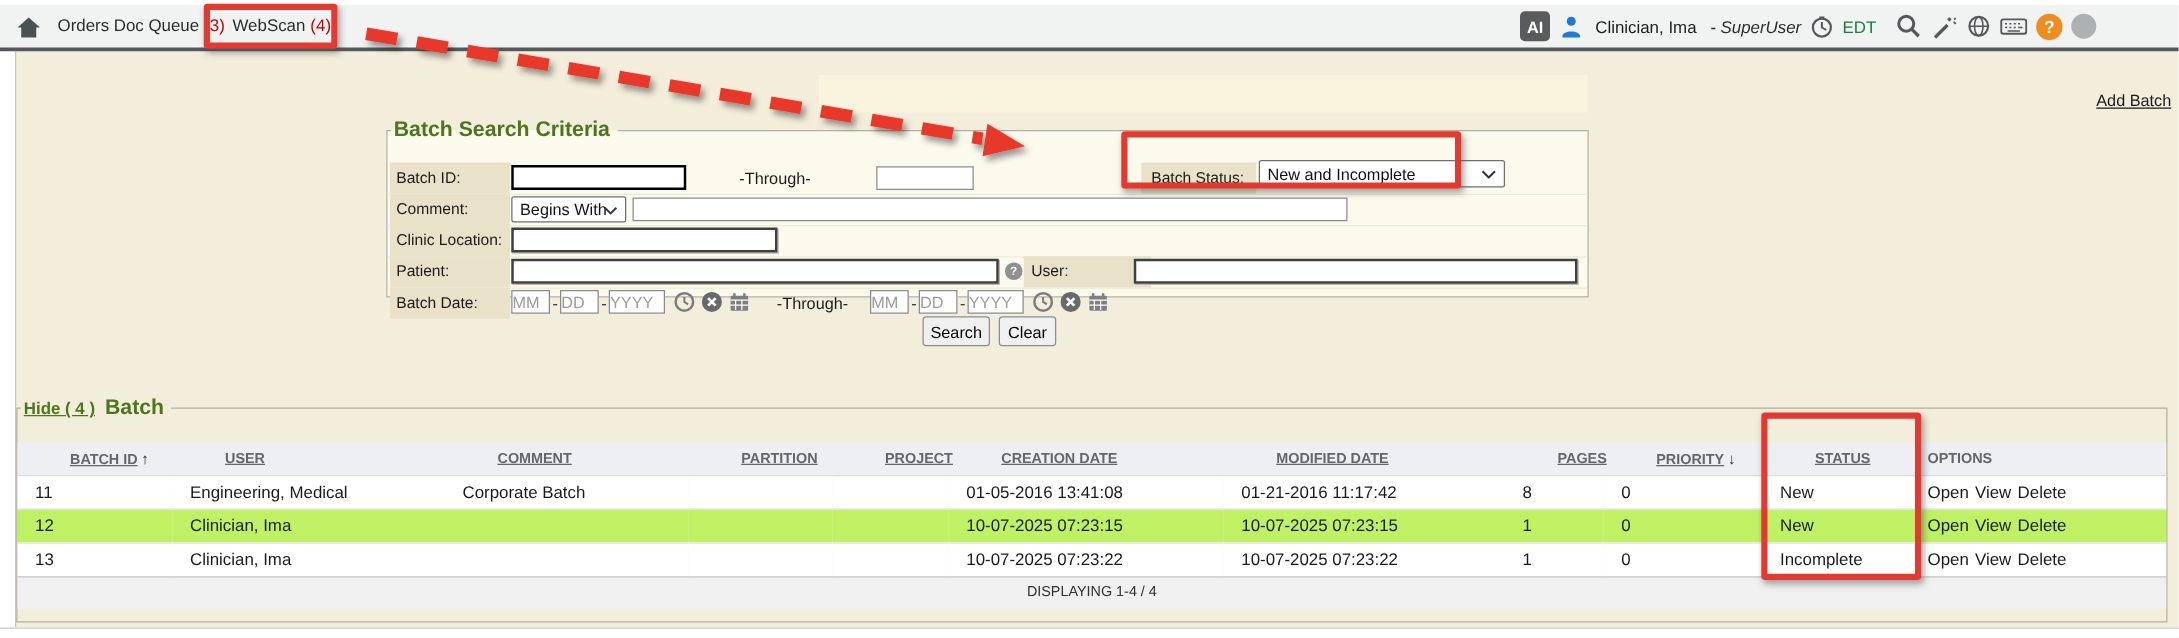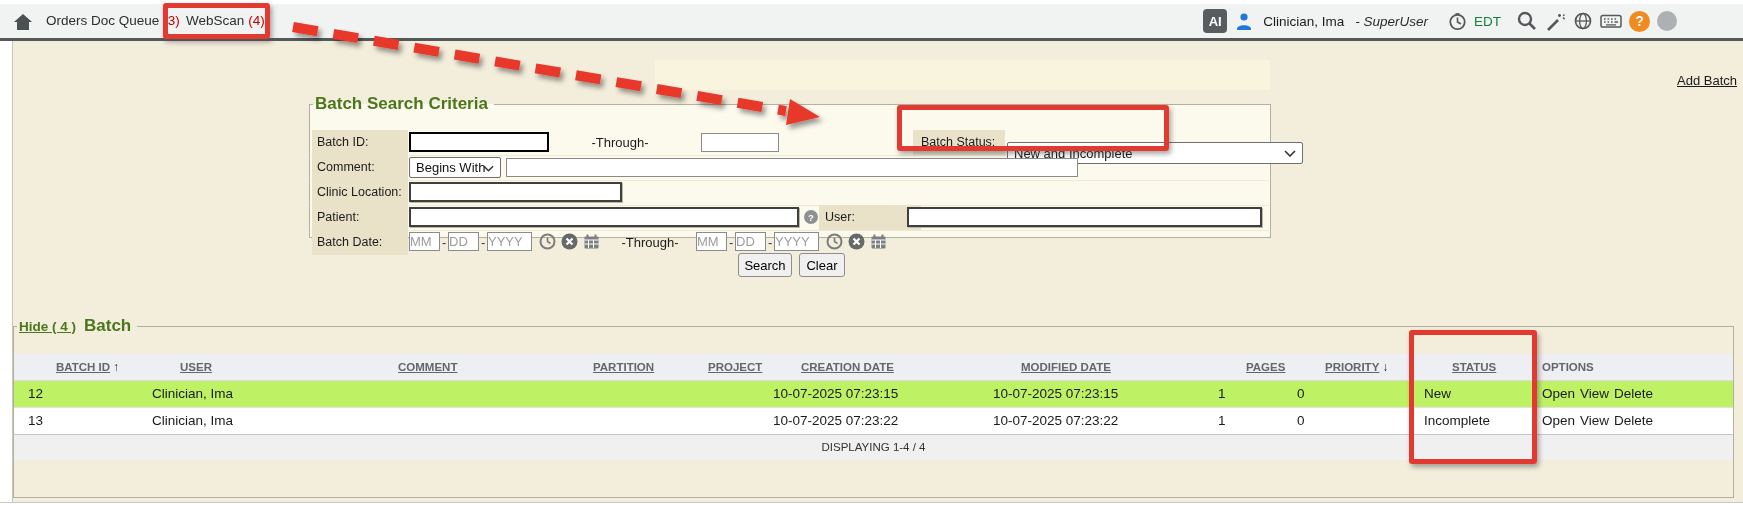--- a/index.html
+++ b/index.html
@@ -12,21 +12,21 @@
     background:#f1f2f2; border-bottom:3px solid #54585a; z-index:5; }
   .home { position:absolute; left:13px; top:9px; width:20px; height:18px; cursor:pointer; }
   .nav-item { position:absolute; top:0; height:34px; line-height:34px; font-size:13.5px;
     color:#2d2d2d; white-space:nowrap; cursor:pointer; }
   .nav-count { color:#c00000; margin-left:4px; }
   .tb-right { position:absolute; right:66px; top:0; height:34px; display:flex;
     align-items:center; gap:7px; }
   .ai-badge { width:24px; height:24px; background:#595c5e; border-radius:4px; color:#fff;
     font-weight:bold; font-size:13px; display:flex; align-items:center; justify-content:center; }
   .tb-name { font-size:13.5px; color:#1c1c1c; margin-left:2px; }
-  .tb-role { font-size:13.5px; font-style:italic; color:#2b2b2b; margin-left:4px; margin-right:13px; }
+  .tb-role { font-size:13.5px; font-style:italic; color:#2b2b2b; margin-left:4px; margin-right:0; }
   .tb-tz { font-size:13.5px; color:#15803d; margin-right:8px; }
   .help-circle { width:21px; height:21px; border-radius:50%; background:#ef8b1f; color:#fff;
     font-weight:bold; font-size:14px; display:flex; align-items:center; justify-content:center; }
   .status-dot { width:20px; height:20px; border-radius:50%; background:#aeb1b3; }
 
   
   .content { position:absolute; left:12px; top:41px; width:1731px; height:461px;
     background:#f3eddb; border-left:1px solid #c6c6c0; }
   .pale-strip { position:absolute; left:655px; top:60px; width:615px; height:30px;
     background:#f9f4de; }
@@ -167,21 +167,21 @@
     <div class="rowline" style="top:41px"></div>
       <div class="rowline" style="top:66px"></div>
     <div class="rowline" style="top:91px"></div>
       <div class="rowline" style="top:116px"></div>
 
     <div class="lbl-cell" style="top:16px">Batch ID:</div>
     <input class="inp-focus" style="position: absolute; left: 99px; top: 18px; width: 140px; height: 20px;">
     <span class="through" style="left:230px; top:16px; width:160px;">-Through-</span>
     <input class="inp-thin" style="position: absolute; left: 391px; top: 19px; width: 78px; height: 19px;">
     <div class="mid-cell" style="left:603px; top:16px; width:92px; padding-left:8px;">Batch Status:</div>
-    <div class="sel" style="left:697px; top:28px; width:296px; height:22px;">
+    <div class="sel" style="left:697px; top:14px; width:197px; height:22px;">
       <span>New and Incomplete</span>
       <svg class="chev" width="12" height="7" viewBox="0 0 12 7">
         <path d="M1 1 L6 6 L11 1" fill="none" stroke="#333" stroke-width="1.6"></path>
       </svg>
     </div>
 
     <div class="lbl-cell" style="top:41px">Comment:</div>
     <div class="sel" style="left:99px; top:43px; width:92px; height:21px;">
       <span>Begins With</span>
       <svg class="chev" width="11" height="7" viewBox="0 0 12 7">
@@ -282,20 +282,33 @@
           <th><span class="hdr-link">PROJECT</span></th>
           <th><span class="hdr-link">CREATION DATE</span></th>
           <th><span class="hdr-link">MODIFIED DATE</span></th>
           <th><span class="hdr-link">PAGES</span></th>
           <th><span class="hdr-link">PRIORITY</span><span class="sort">↓</span></th>
           <th><span class="hdr-link">STATUS</span></th>
           <th><span>OPTIONS</span></th>
         </tr>
       </thead>
       <tbody>
+        <tr>
+          <td>11</td>
+          <td>Engineering, Medical</td>
+          <td>Corporate Batch</td>
+          <td></td>
+          <td></td>
+          <td>01-05-2016 13:41:08</td>
+          <td>01-21-2016 11:17:42</td>
+          <td>8</td>
+          <td>0</td>
+          <td>New</td>
+          <td><span class="opt-link">Open</span><span class="opt-link">View</span><span class="opt-link">Delete</span></td>
+        </tr>
         <tr class="alt">
           <td>12</td>
           <td>Clinician, Ima</td>
           <td></td>
           <td></td>
           <td></td>
           <td>10-07-2025 07:23:15</td>
           <td>10-07-2025 07:23:15</td>
           <td>1</td>
           <td>0</td>

